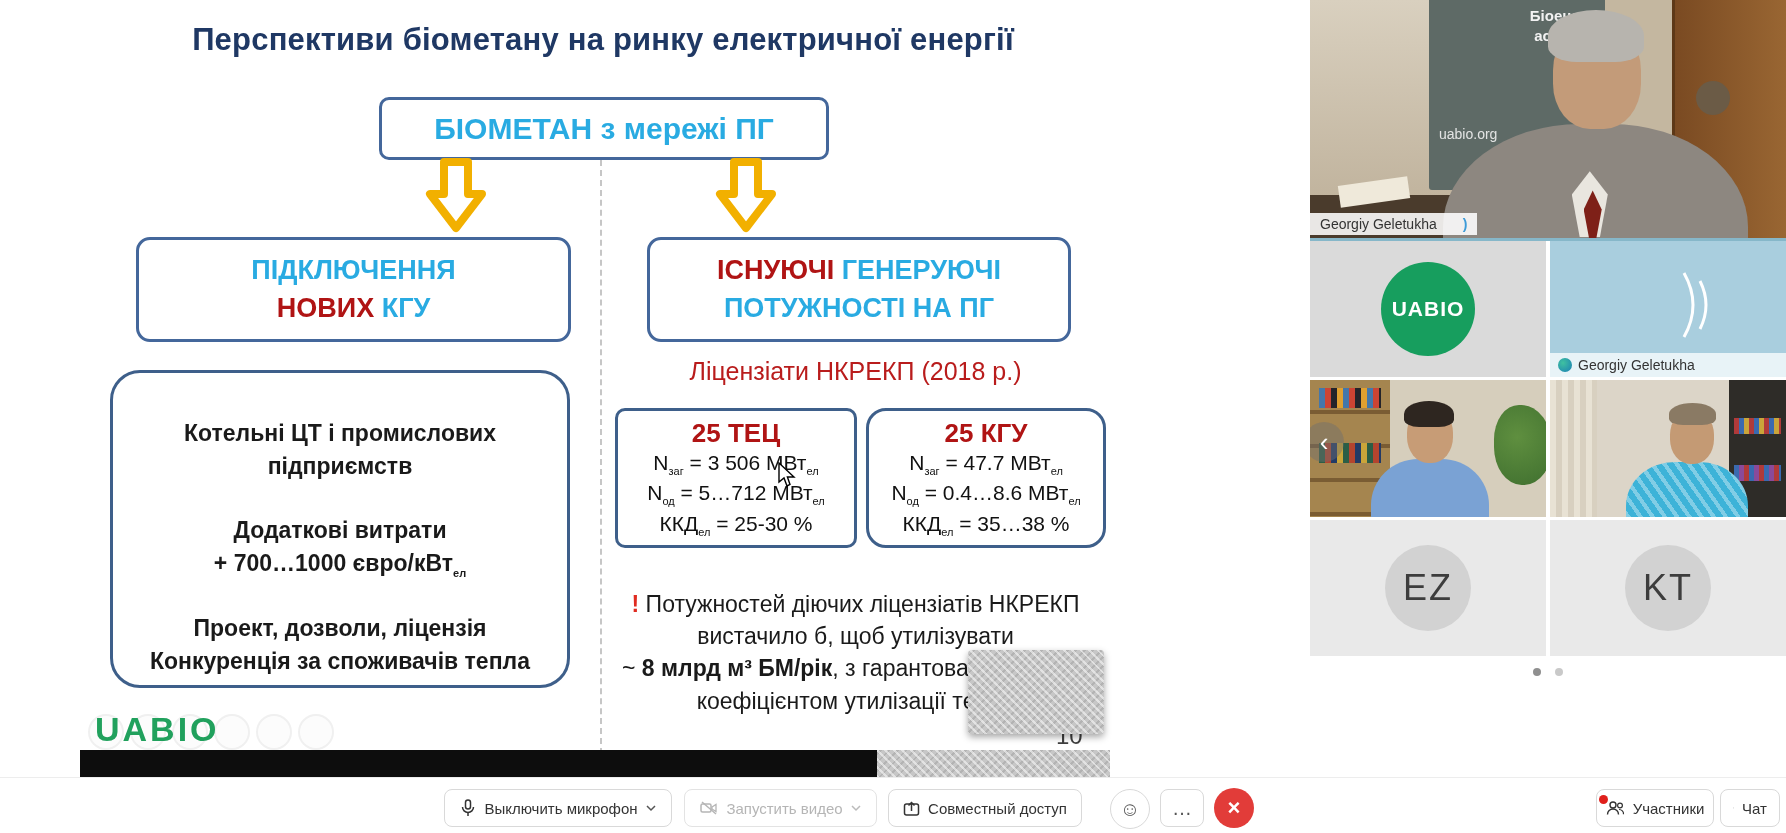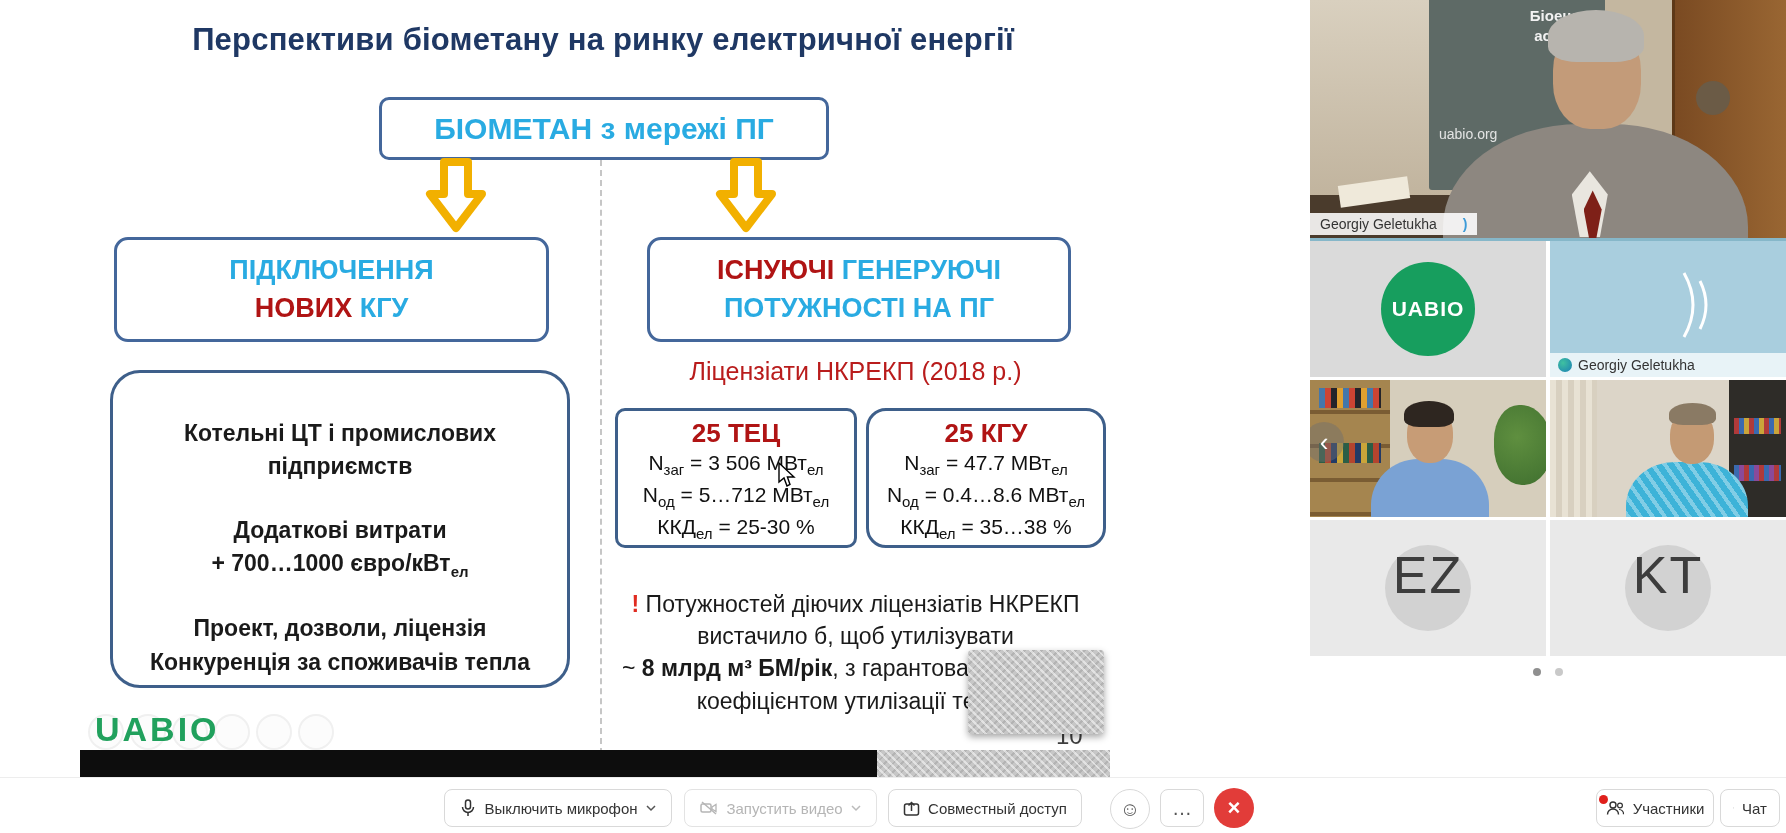--- a/index.html
+++ b/index.html
@@ -20,21 +20,21 @@
   .cyan{color:#29abe2;} .dred{color:#b01414;}
   .big-box{left:110px;top:370px;width:460px;height:318px;border:3px solid #3e5f8a;border-radius:30px;
            background:#fff;text-align:center;font-size:23px;font-weight:bold;color:#1a1a1a;
            padding-top:44px;box-sizing:border-box;line-height:1.45;}
   .big-box .gap{height:30px;}
   .lic-label{left:601px;top:357px;width:509px;text-align:center;font-size:25px;color:#b91c1c;}
   .stat-box{top:408px;height:140px;border:3px solid #3e5f8a;border-radius:20px;background:#fff;
             text-align:center;box-sizing:border-box;padding-top:8px;}
   .stat-box .t{font-size:26px;font-weight:bold;color:#b01414;line-height:1.15;}
   .stat-line{font-size:21px;color:#111;line-height:1.38;}
-  .stat-line sub,.sub{font-size:15px;margin-top:46px;}
+  .stat-line sub,.sub{font-size:11px;margin-top:46px;}
   .note{left:601px;top:588px;width:509px;text-align:center;font-size:23px;color:#1a1a1a;line-height:1.4;}
   .note .bang{color:#e02b20;font-weight:bold;}
   .note b{font-weight:bold;}
   .hatch{background-color:#c7c7c7;
          background-image:repeating-linear-gradient(45deg,rgba(255,255,255,.5) 0 2px,transparent 2px 6px),
                           repeating-linear-gradient(-45deg,rgba(120,120,120,.25) 0 2px,transparent 2px 6px);}
   .gray-box{left:968px;top:650px;width:136px;height:84px;border-radius:4px;z-index:5;
             box-shadow:0 3px 7px rgba(0,0,0,.35);}
   .page-num{left:1056px;top:722px;font-size:24px;color:#3f3f3f;z-index:4;}
   .black-bar{left:80px;top:750px;width:797px;height:27px;background:#0d0d0d;z-index:6;}
@@ -43,22 +43,22 @@
   .ctrl-circle{width:32px;height:32px;border-radius:50%;border:2px solid #e4e4e4;background:#fbfbfb;opacity:.55;}
   .ctrl-row{left:88px;top:714px;display:flex;gap:6px;z-index:1;}
 
   
   .sidebar{left:1310px;top:0;width:476px;height:680px;}
   .tile{position:absolute;overflow:hidden;background:#e9e9e9;}
   .name-tag{position:absolute;left:0;bottom:3px;height:22px;background:rgba(255,255,255,.88);
             display:flex;align-items:center;font-size:14px;color:#333;padding:0 10px;gap:26px;}
   .label-bar{position:absolute;left:0;right:0;bottom:0;height:24px;background:rgba(248,252,253,.8);
              display:flex;align-items:center;font-size:14px;color:#333;padding:0 8px;gap:6px;}
-  .init-circle{width:86px;height:86px;border-radius:50%;background:#d2d2d2;display:flex;
-               justify-content:center;font-size:52px;font-weight:300;color:#3d3d3d;letter-spacing:2px;}
+  .init-circle{width:86px;height:86px;border-radius:50%;background:#d2d2d2;display:flex;align-items:center;
+               justify-content:center;font-size:36px;font-weight:300;color:#3d3d3d;letter-spacing:2px;}
   .dot{width:8px;height:8px;border-radius:50%;display:inline-block;margin:0 5px;}
 
   
   .toolbar{left:0;top:777px;width:1786px;height:56px;background:#fff;border-top:1px solid #ededed;z-index:10;}
   .tb-btn{position:absolute;top:11px;height:38px;border:1px solid #d9d9d9;border-radius:8px;background:#fff;
           display:flex;align-items:center;justify-content:center;gap:8px;font-size:15px;color:#333;
           box-sizing:border-box;padding:0 12px;cursor:pointer;}
   .tb-btn.disabled{color:#b5b5b5;border-color:#e3e3e3;}
   .round-btn{position:absolute;top:11px;width:38px;height:38px;border-radius:50%;border:1px solid #d9d9d9;
              background:#fff;display:flex;align-items:center;justify-content:center;cursor:pointer;}
@@ -82,21 +82,21 @@
 
     <svg class="abs" style="left:424px;top:158px;" width="64" height="76" viewBox="0 0 64 76">
       <polygon points="20,4 44,4 44,36 58,36 32,70 6,36 20,36" fill="#ffffff" stroke="#f2b000" stroke-width="8" stroke-linejoin="round"></polygon>
     </svg>
     <svg class="abs" style="left:714px;top:158px;" width="64" height="76" viewBox="0 0 64 76">
       <polygon points="20,4 44,4 44,36 58,36 32,70 6,36 20,36" fill="#ffffff" stroke="#f2b000" stroke-width="8" stroke-linejoin="round"></polygon>
     </svg>
 
     <div class="abs divider"></div>
 
-    <div class="abs branch" style="left:114px;width:429px;">
+    <div class="abs branch" style="left:136px;width:429px;">
       <div><span class="cyan">ПІДКЛЮЧЕННЯ</span></div>
       <div>
         <span class="dred">НОВИХ </span><span class="cyan">КГУ</span>
       </div>
     </div>
 
     <div class="abs branch" style="left:647px;width:418px;">
       <div>
         <span class="dred">ІСНУЮЧІ </span><span class="cyan">ГЕНЕРУЮЧІ</span>
       </div>

